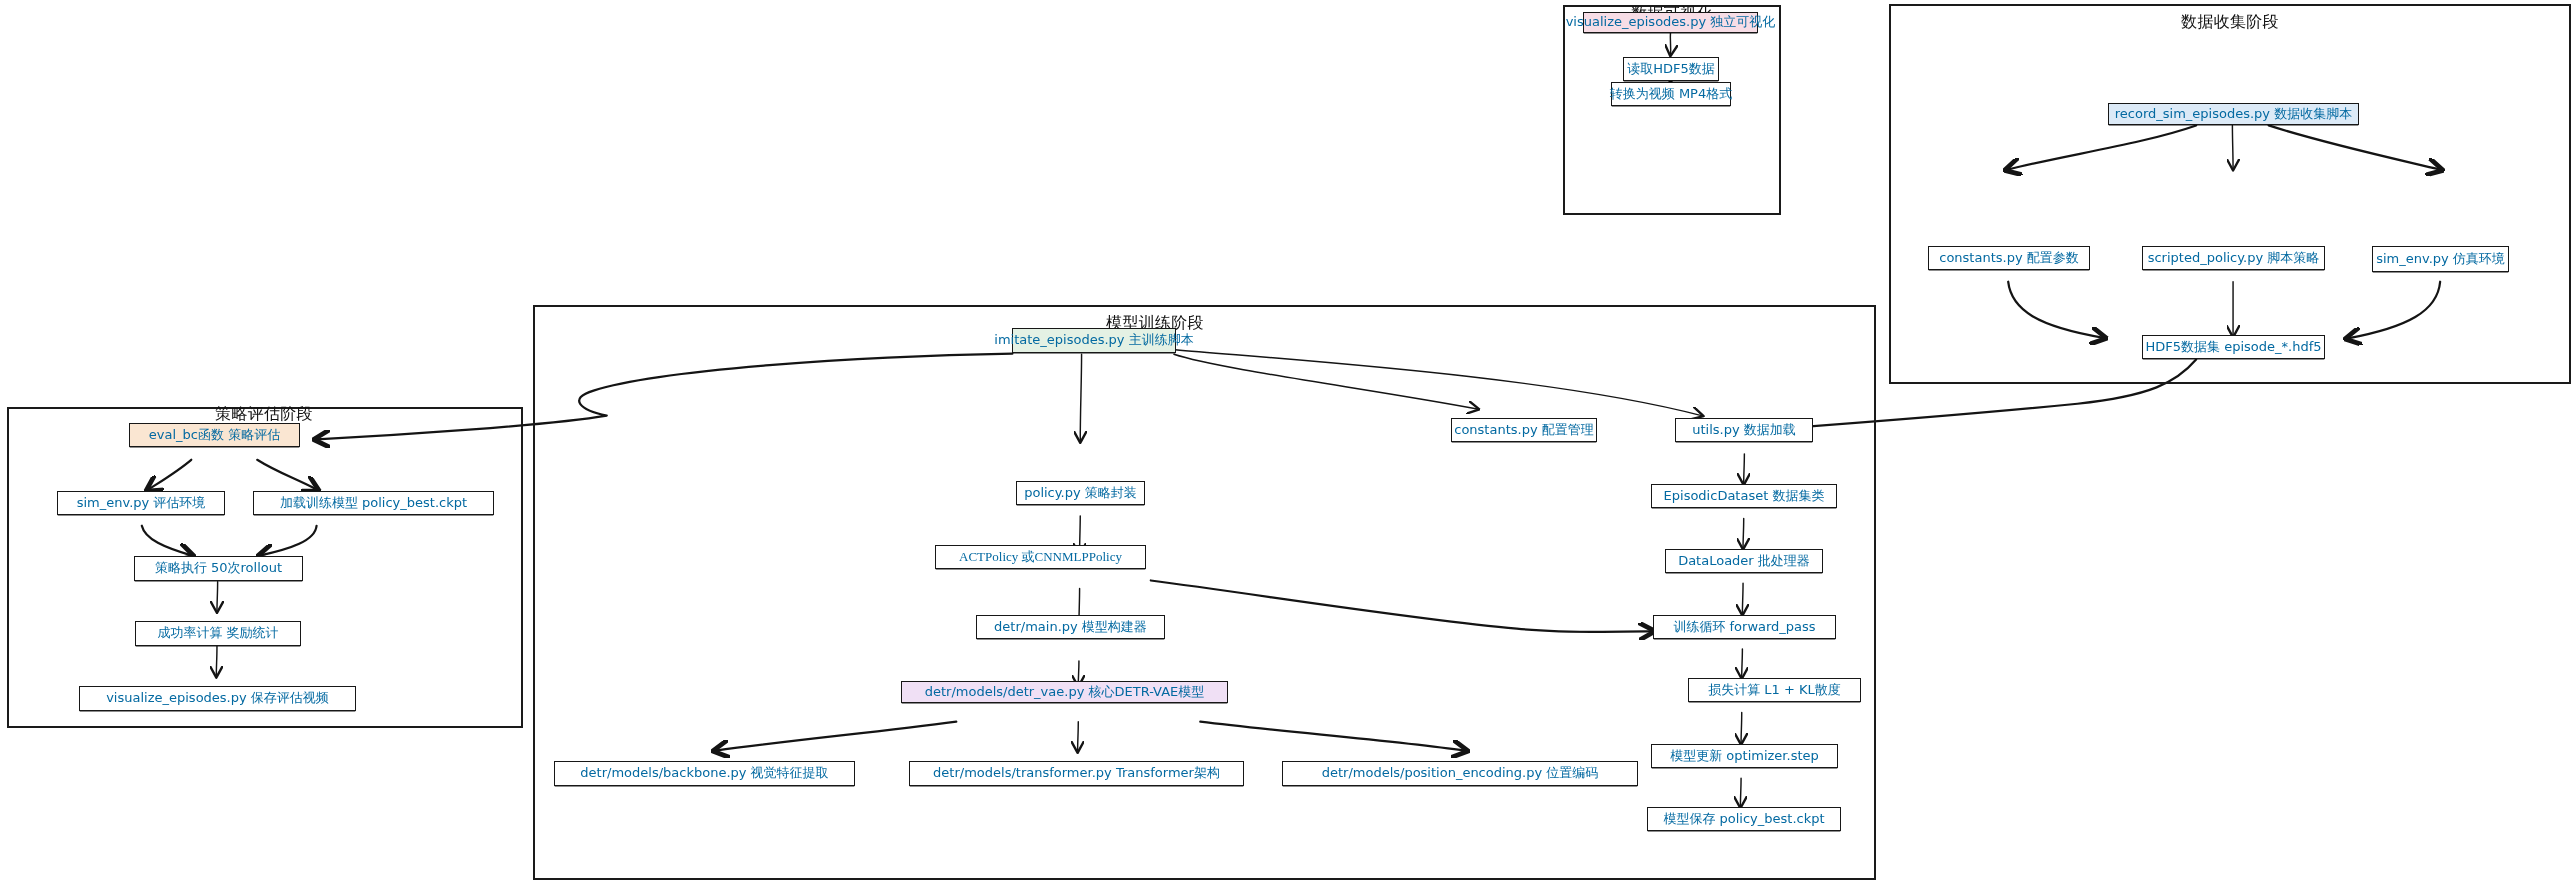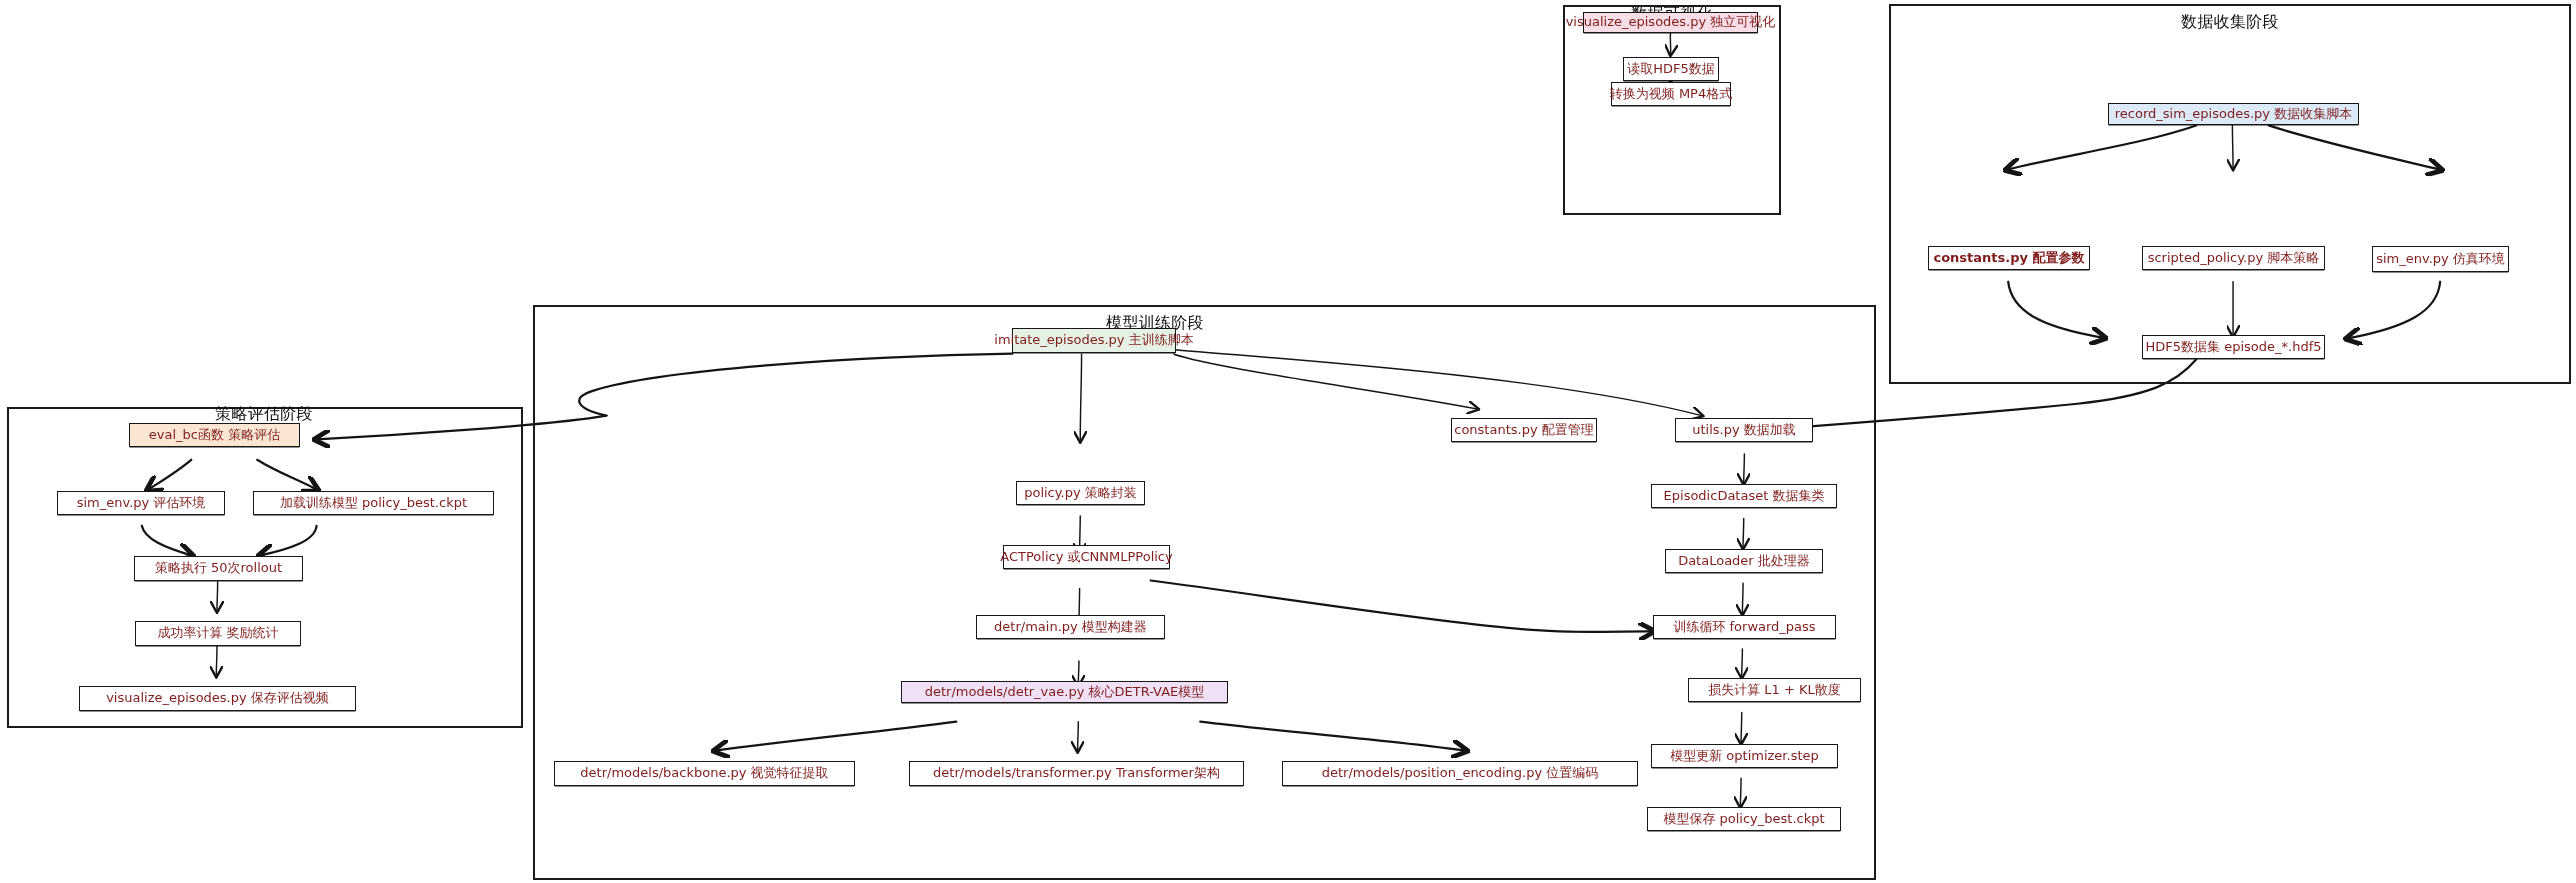--- a/index.html
+++ b/index.html
@@ -7,21 +7,21 @@
   #stage{position:relative;width:2576px;height:884px;overflow:hidden;background:#fff;}
 
   
   .cluster{position:absolute;border:2px solid #1a1a1a;background:transparent;box-sizing:border-box;}
   .cluster-title{position:absolute;font-size:16px;color:#111;white-space:nowrap;
                  transform:translateX(-50%);letter-spacing:0.3px;}
 
   
   .node{position:absolute;box-sizing:border-box;border:1.6px solid #171717;background:#ffffff;
         display:flex;align-items:center;justify-content:center;text-align:center;
-        font-size:13px;color:#7f1d1d;white-space:nowrap;padding:0 6.6px;line-height:1.1;
+        font-size:13px;color:#0369a1;white-space:nowrap;padding:0 6.6px;line-height:1.1;
         box-shadow:0 1.3px 0 -0.7px rgba(0,0,0,.75);}
   .node span.lbl{display:inline-block;}
   .node.green{background:#e4f1e4;}
   .node.blue{background:#dceaf7;}
   .node.pink{background:#f7dde6;}
   .node.purple{background:#f0e0f5;}
   .node.peach{background:#fae6d2;}
 
   
   #edges{position:absolute;left:0;top:0;width:2576px;height:884px;pointer-events:none;}
@@ -110,21 +110,21 @@
   <div class="node" style="left:1623px;top:57px;width:96px;height:24px;">
     <span class="lbl">读取HDF5数据</span>
   </div>
   <div class="node" style="left:1611px;top:82px;width:120px;height:24px;">
     <span class="lbl">转换为视频  MP4格式</span>
   </div>
 
   <div class="node blue" style="left:2108px;top:103px;width:251px;height:22.4px;">
     <span class="lbl">record_sim_episodes.py  数据收集脚本</span>
   </div>
-  <div class="node" style="left:1928px;top:246px;width:162px;height:24px;font-weight:bold;">
+  <div class="node" style="left:1928px;top:246px;width:162px;height:24px;">
     <span class="lbl">constants.py  配置参数</span>
   </div>
   <div class="node" style="left:2142px;top:246px;width:183px;height:24px;">
     <span class="lbl">scripted_policy.py  脚本策略</span>
   </div>
   <div class="node" style="left:2372px;top:246px;width:137px;height:26px;">
     <span class="lbl">sim_env.py  仿真环境</span>
   </div>
   <div class="node" style="left:2142px;top:335px;width:183px;height:24px;">
     <span class="lbl">HDF5数据集  episode_*.hdf5</span>
@@ -136,21 +136,21 @@
   <div class="node" style="left:1451px;top:418px;width:146px;height:24px;">
     <span class="lbl">constants.py  配置管理</span>
   </div>
   <div class="node" style="left:1675px;top:418px;width:138px;height:24px;">
     <span class="lbl">utils.py  数据加载</span>
   </div>
 
   <div class="node" style="left:1016px;top:481px;width:129px;height:24px;">
     <span class="lbl">policy.py  策略封装</span>
   </div>
-  <div class="node" style="left:1003px;top:545px;width:167px;height:24px;">
+  <div class="node" style="left:935px;top:545px;width:211px;height:24px;font-family:Liberation Serif, serif;">
     <span class="lbl">ACTPolicy  或CNNMLPPolicy</span>
   </div>
   <div class="node" style="left:976px;top:615px;width:189px;height:24px;">
     <span class="lbl">detr/main.py  模型构建器</span>
   </div>
   <div class="node purple" style="left:901px;top:681px;width:327px;height:22.4px;">
     <span class="lbl">detr/models/detr_vae.py  核心DETR-VAE模型</span>
   </div>
 
   <div class="node" style="left:554px;top:761px;width:301px;height:25px;">

